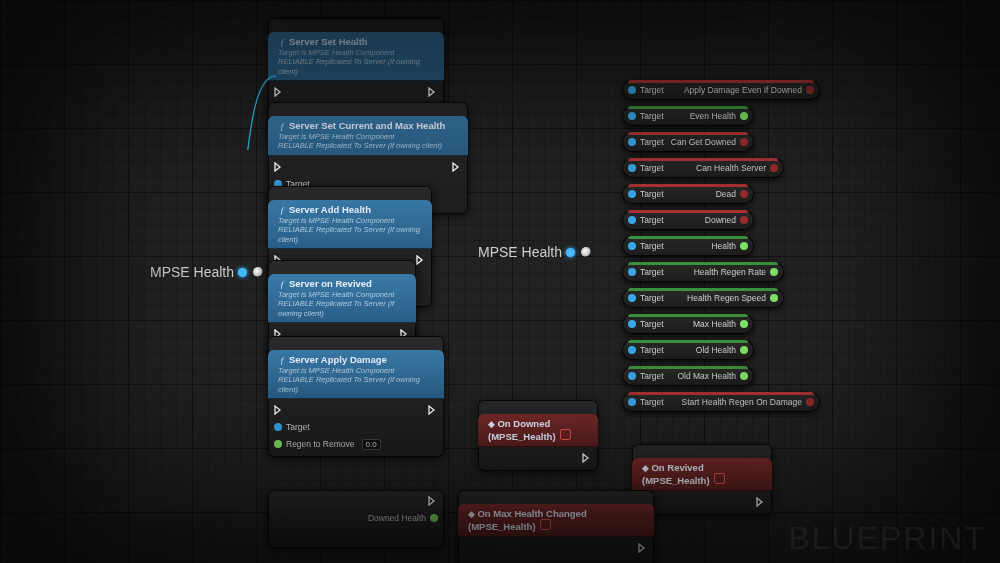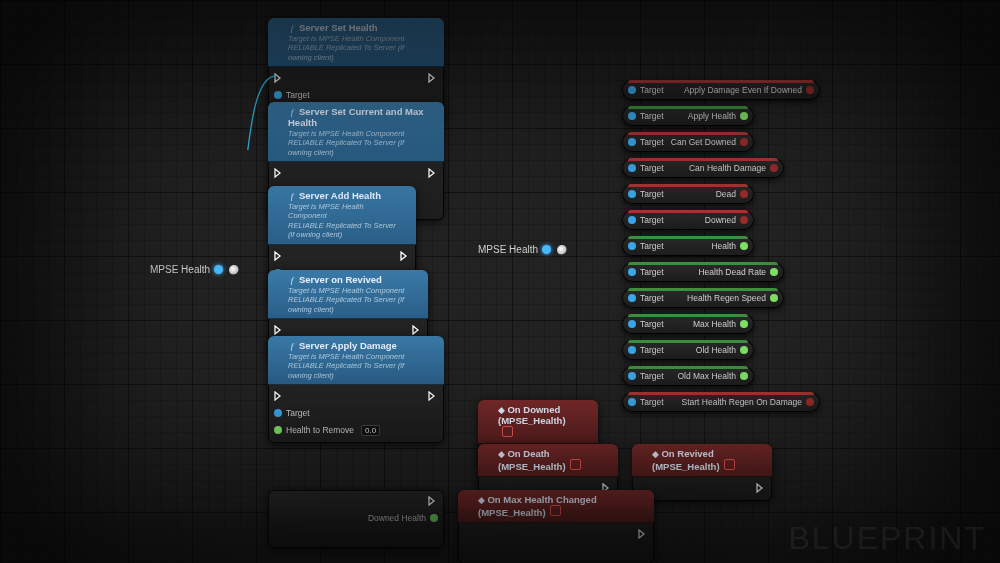--- a/index.html
+++ b/index.html
@@ -15,28 +15,28 @@
   }
   .vignette{position:absolute;inset:0;pointer-events:none;box-shadow:inset 0 0 160px 60px rgba(0,0,0,.85);}
   .wires{position:absolute;inset:0;pointer-events:none;}
   .wires path{stroke:#2fd0ff;stroke-width:1.3;fill:none;opacity:.9;}
   .wm{position:absolute;right:14px;bottom:6px;font-size:32px;font-weight:400;letter-spacing:2px;color:rgba(200,200,200,.08);pointer-events:none;margin-top:16px;}
   .canvas{position:absolute;inset:0;}
 
   
   .src{position:absolute;display:flex;align-items:center;gap:4px;}
   .src .dot{width:9px;height:9px;border-radius:50%;background:#48b9ff;box-shadow:0 0 4px #48b9ff;}
-  .src .lbl{font-size:10px;color:#cfcfcf;}
+  .src .lbl{font-size:14px;color:#cfcfcf;}
   .burst{width:10px;height:10px;margin-left:2px;border-radius:50%;background:radial-gradient(circle at 40% 40%,#fff,#bbb 60%,transparent 70%);}
 
   
   .node{position:absolute;border-radius:6px;background:linear-gradient(#2a2a2a,#1e1e1e);box-shadow:0 2px 8px rgba(0,0,0,.7),inset 0 0 0 1px rgba(0,0,0,.8);}
   .blue .hdr{background:linear-gradient(180deg,#3a7aa8 0%,#2a5f88 100%);}
   .red  .hdr{background:linear-gradient(180deg,#7a2a2a 0%,#5a2020 100%);}
-  .hdr{padding:4px 20px;border-radius:6px 6px 0 0;color:#e8f0ff;font-size:9px;border-bottom:1px solid rgba(0,0,0,.6);}
+  .hdr{padding:4px 10px;border-radius:6px 6px 0 0;color:#e8f0ff;font-size:9px;border-bottom:1px solid rgba(0,0,0,.6);margin-top:14px;}
   .hdr .title{font-size:9.5px;font-weight:bold;}
   .hdr .sub{font-size:7.5px;font-style:italic;color:#bcd4e6;opacity:.9;line-height:1.25;margin-top:1px;}
   .icn-f{display:inline-block;width:8px;text-align:center;font-style:italic;margin-right:3px;color:#cfe8ff;font-family:Georgia,serif;}
   .body{padding:4px 6px 6px 6px;}
   .row{display:flex;align-items:center;justify-content:space-between;min-height:14px;}
   .row + .row{margin-top:3px;}
   .pinL,.pinR{display:flex;align-items:center;gap:4px;}
   .pinR{flex-direction:row-reverse;}
   
   .exec{width:10px;height:10px;display:inline-block;}
@@ -100,21 +100,21 @@
         <div class="row">
           <span class="pinL">
             <span class="dotp c-float"></span>
             <span class="txt">Health to Set</span>
             <span class="valbox">0.0</span>
           </span>
           <span></span>
         </div>
       </div>
     </div>
-    <div class="node blue" style="left: 268px; top: 102px; width: 176px;">
+    <div class="node blue" style="left: 268px; top: 102px; width: 200px;">
       <div class="hdr"><span class="icn-f">f</span><span class="title">Server Set Current and Max Health</span><div class="sub">Target is MPSE Health Component<br>RELIABLE Replicated To Server (if owning client)</div></div>
       <div class="body">
         <div class="row">
           <span class="pinL">
             <span class="exec">
               <svg viewBox="0 0 10 10">
                 <path d="M1 1 L6 5 L1 9 Z"></path>
               </svg>
             </span>
           </span>
@@ -136,21 +136,21 @@
         <div class="row">
           <span class="pinL">
             <span class="dotp c-float"></span>
             <span class="txt">Health to Set To</span>
             <span class="valbox">0.0</span>
           </span>
           <span></span>
         </div>
       </div>
     </div>
-    <div class="node blue" style="left: 268px; top: 186px; width: 148px;">
+    <div class="node blue" style="left: 268px; top: 186px; width: 164px;">
       <div class="hdr"><span class="icn-f">f</span><span class="title">Server Add Health</span><div class="sub">Target is MPSE Health Component<br>RELIABLE Replicated To Server (if owning client)</div></div>
       <div class="body">
         <div class="row">
           <span class="pinL">
             <span class="exec">
               <svg viewBox="0 0 10 10">
                 <path d="M1 1 L6 5 L1 9 Z"></path>
               </svg>
             </span>
           </span>
@@ -172,21 +172,21 @@
         <div class="row">
           <span class="pinL">
             <span class="dotp c-float"></span>
             <span class="txt">Health to Add</span>
             <span class="valbox">0.0</span>
           </span>
           <span></span>
         </div>
       </div>
     </div>
-    <div class="node blue" style="left: 268px; top: 270px; width: 160px;">
+    <div class="node blue" style="left: 268px; top: 260px; width: 148px;">
       <div class="hdr"><span class="icn-f">f</span><span class="title">Server on Revived</span><div class="sub">Target is MPSE Health Component<br>RELIABLE Replicated To Server (if owning client)</div></div>
       <div class="body">
         <div class="row">
           <span class="pinL">
             <span class="exec">
               <svg viewBox="0 0 10 10">
                 <path d="M1 1 L6 5 L1 9 Z"></path>
               </svg>
             </span>
           </span>
@@ -229,21 +229,21 @@
         <div class="row">
           <span class="pinL">
             <span class="dotp c-obj"></span>
             <span class="txt">Target</span>
           </span>
           <span></span>
         </div>
         <div class="row">
           <span class="pinL">
             <span class="dotp c-float"></span>
-            <span class="txt">Health to Remove</span>
+            <span class="txt">Regen to Remove</span>
             <span class="valbox">0.0</span>
           </span>
           <span></span>
         </div>
       </div>
     </div>
     <div class="node red" style="left: 478px; top: 400px; width: 120px;">
       <div class="hdr"><span>◆</span> <span class="title">On Downed (MPSE_Health)</span><span class="delegate"></span></div>
       <div class="body">
         <div class="row">
@@ -251,35 +251,20 @@
           <span class="pinR">
             <span class="exec">
               <svg viewBox="0 0 10 10">
                 <path d="M1 1 L6 5 L1 9 Z"></path>
               </svg>
             </span>
           </span>
         </div>
       </div>
     </div>
-    <div class="node red" style="left: 478px; top: 444px; width: 140px;">
-      <div class="hdr"><span>◆</span> <span class="title">On Death (MPSE_Health)</span><span class="delegate"></span></div>
-      <div class="body">
-        <div class="row">
-          <span></span>
-          <span class="pinR">
-            <span class="exec">
-              <svg viewBox="0 0 10 10">
-                <path d="M1 1 L6 5 L1 9 Z"></path>
-              </svg>
-            </span>
-          </span>
-        </div>
-      </div>
-    </div>
     <div class="node red" style="left: 268px; top: 490px; width: 176px;">
       <div class="body">
         <div class="row">
           <span></span>
           <span class="pinR">
             <span class="exec">
               <svg viewBox="0 0 10 10">
                 <path d="M1 1 L6 5 L1 9 Z"></path>
               </svg>
             </span>
@@ -342,21 +327,21 @@
       </span>
     </div>
     <div class="pill" style="left: 622px; top: 106px; width: 120px;">
       <div class="bar bar-g"></div>
       <span class="pinL">
         <span class="dotp c-obj"></span>
         <span class="txt">Target</span>
       </span>
       <span class="pinR">
         <span class="dotp c-float"></span>
-        <span class="txt">Apply Health</span>
+        <span class="txt">Even Health</span>
       </span>
     </div>
     <div class="pill" style="left: 622px; top: 132px; width: 120px;">
       <div class="bar bar-r"></div>
       <span class="pinL">
         <span class="dotp c-obj"></span>
         <span class="txt">Target</span>
       </span>
       <span class="pinR">
         <span class="dotp c-bool"></span>
@@ -364,21 +349,21 @@
       </span>
     </div>
     <div class="pill" style="left: 622px; top: 158px; width: 150px;">
       <div class="bar bar-r"></div>
       <span class="pinL">
         <span class="dotp c-obj"></span>
         <span class="txt">Target</span>
       </span>
       <span class="pinR">
         <span class="dotp c-bool"></span>
-        <span class="txt">Can Health Damage</span>
+        <span class="txt">Can Health Server</span>
       </span>
     </div>
     <div class="pill" style="left: 622px; top: 184px; width: 120px;">
       <div class="bar bar-r"></div>
       <span class="pinL">
         <span class="dotp c-obj"></span>
         <span class="txt">Target</span>
       </span>
       <span class="pinR">
         <span class="dotp c-bool"></span>
@@ -408,21 +393,21 @@
       </span>
     </div>
     <div class="pill" style="left: 622px; top: 262px; width: 150px;">
       <div class="bar bar-g"></div>
       <span class="pinL">
         <span class="dotp c-obj"></span>
         <span class="txt">Target</span>
       </span>
       <span class="pinR">
         <span class="dotp c-float"></span>
-        <span class="txt">Health Dead Rate</span>
+        <span class="txt">Health Regen Rate</span>
       </span>
     </div>
     <div class="pill" style="left: 622px; top: 288px; width: 150px;">
       <div class="bar bar-g"></div>
       <span class="pinL">
         <span class="dotp c-obj"></span>
         <span class="txt">Target</span>
       </span>
       <span class="pinR">
         <span class="dotp c-float"></span>

